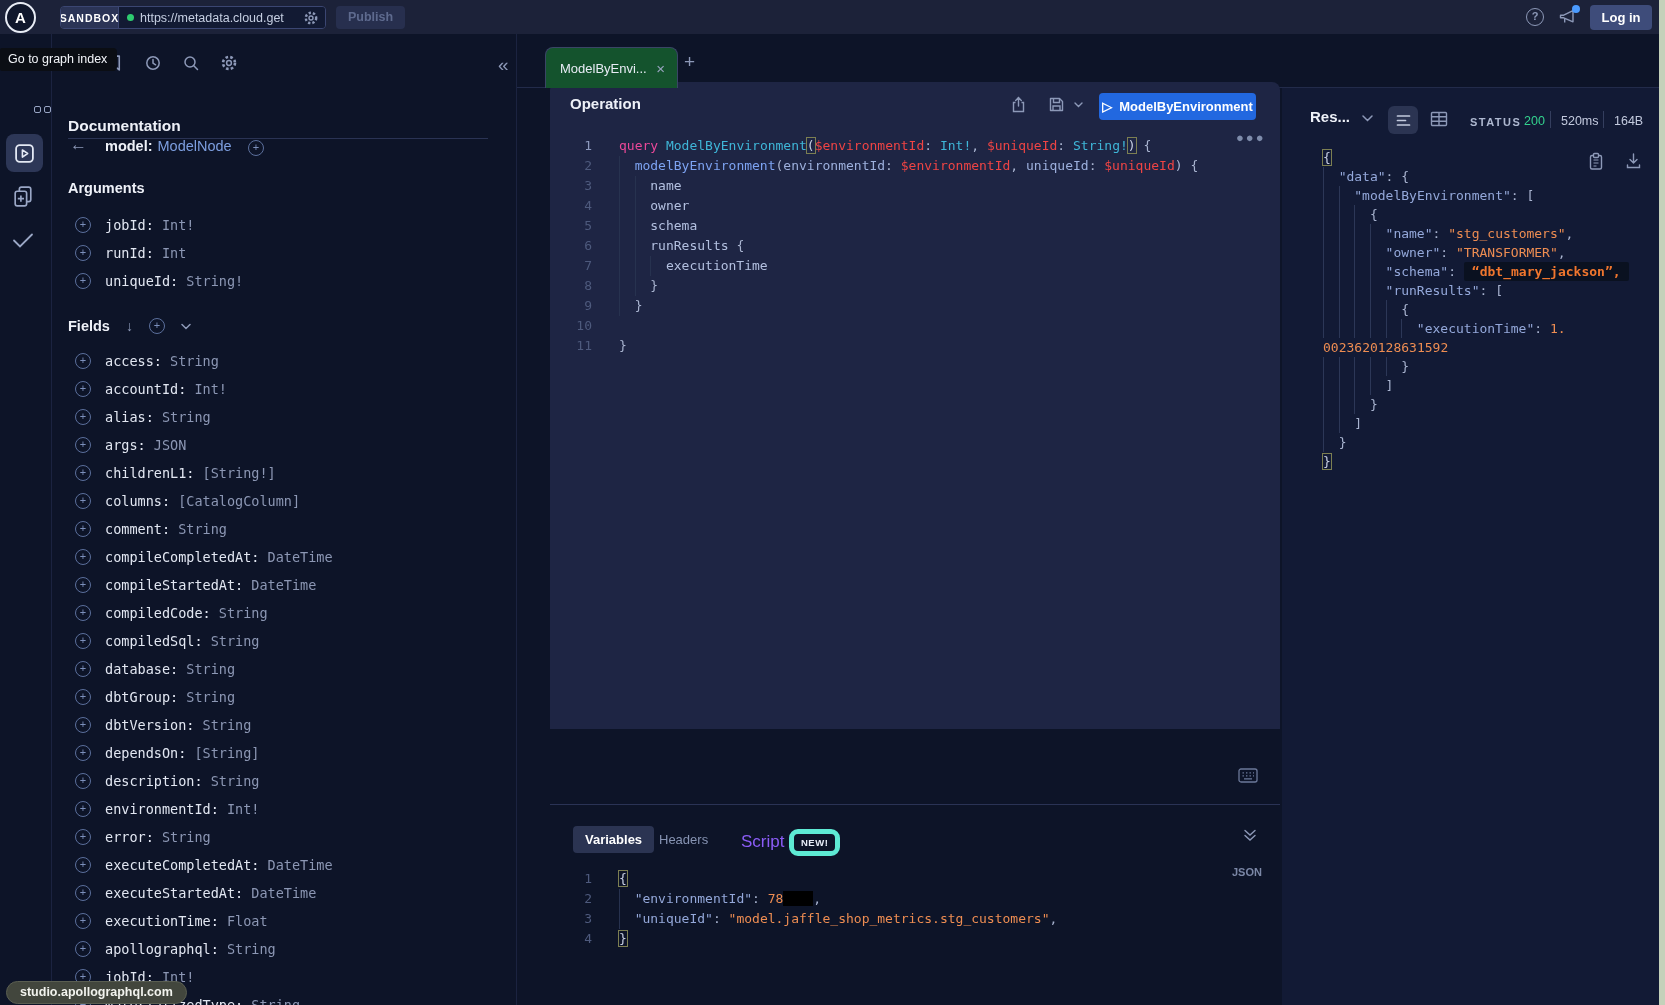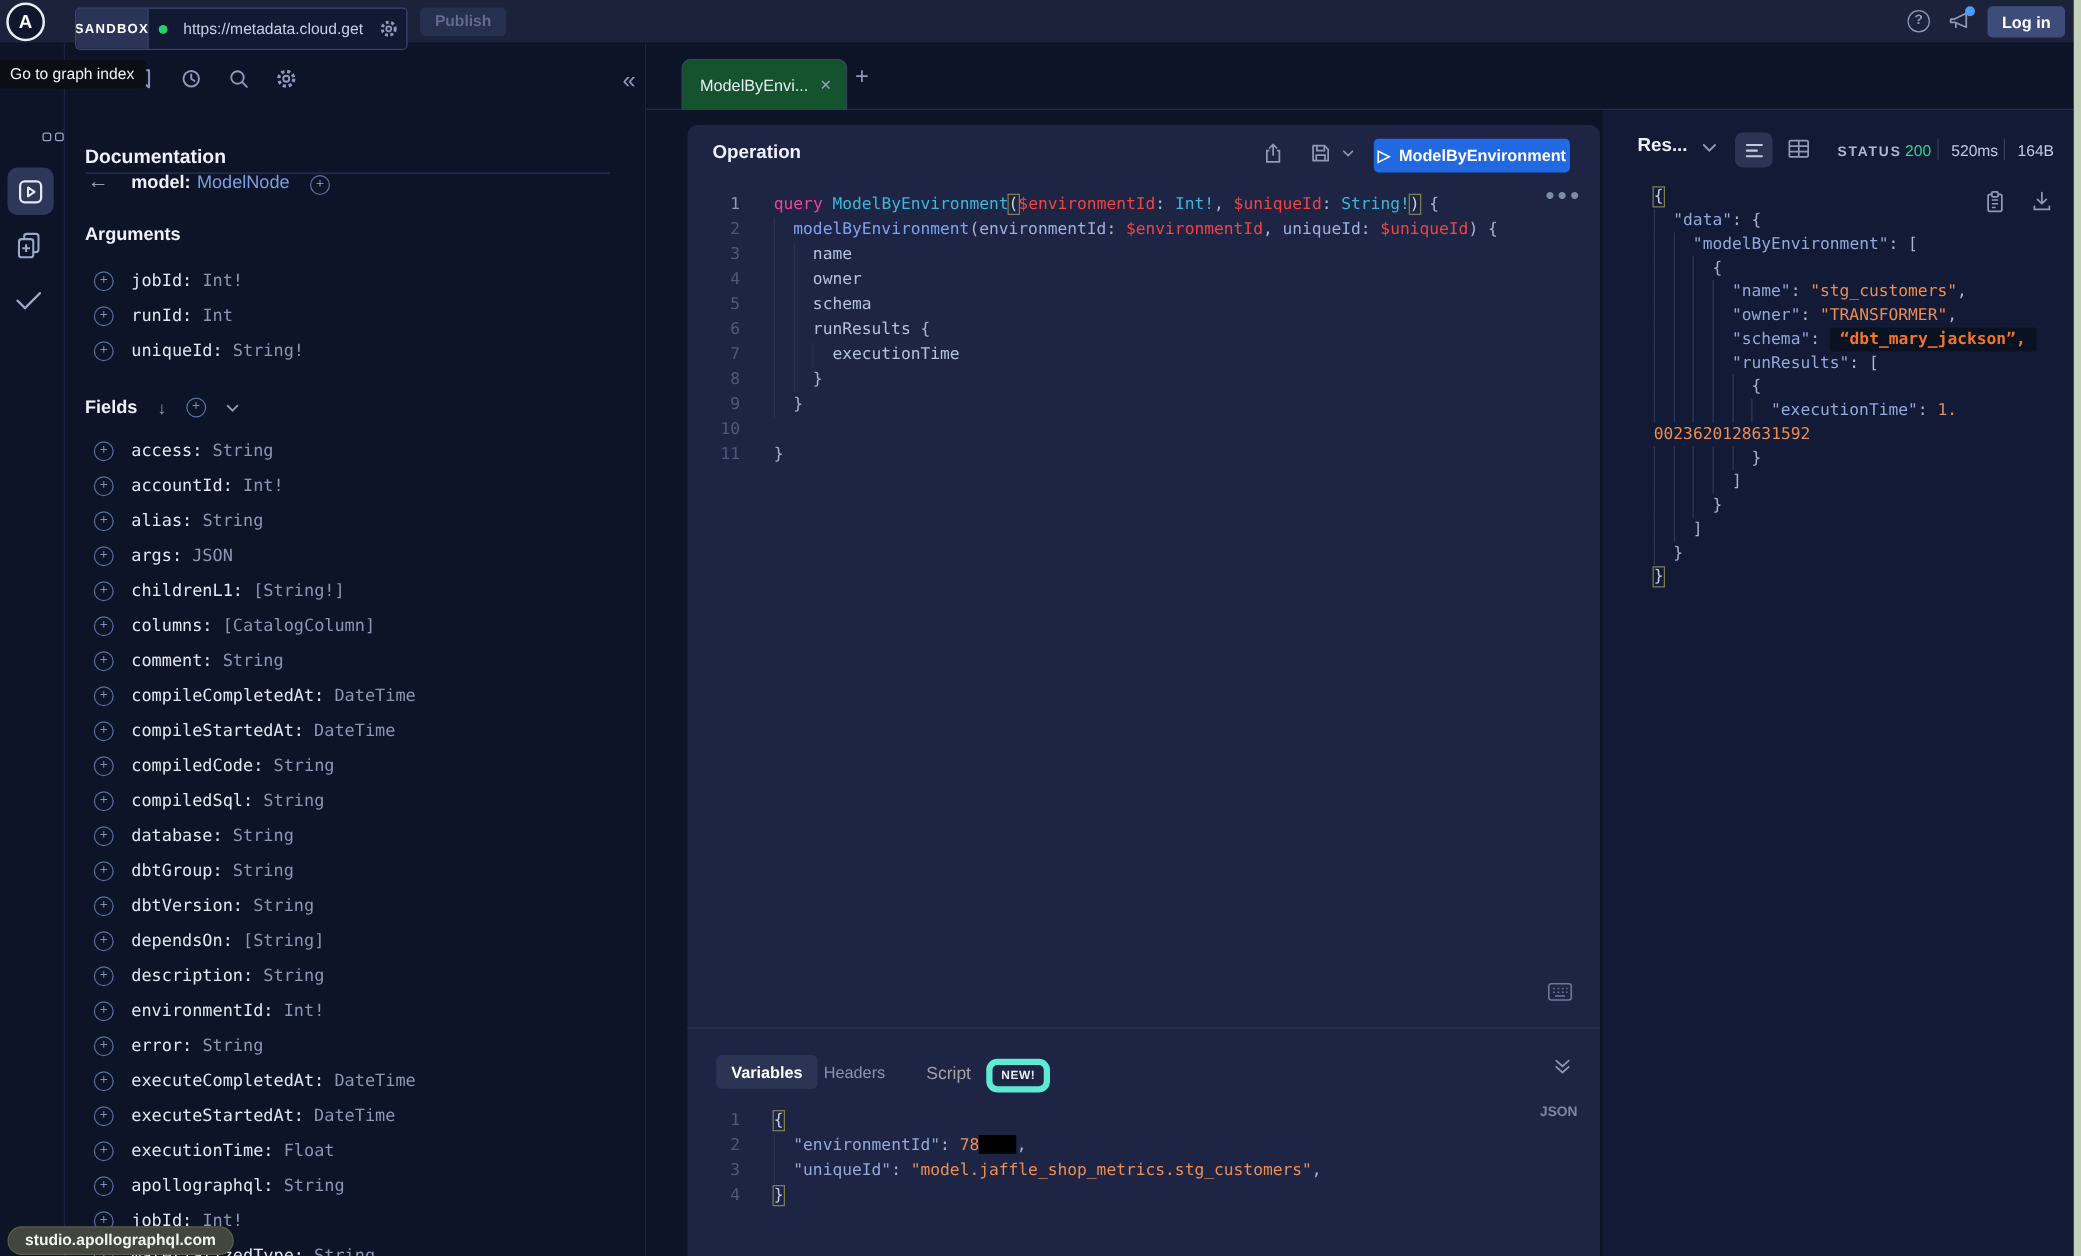--- a/index.html
+++ b/index.html
@@ -3,21 +3,21 @@
 <meta charset="utf-8">
 <style>
   * { margin:0; padding:0; box-sizing:border-box; }
   html,body { width:1665px; height:1005px; overflow:hidden; }
   body { position:relative; background:#0d1428; font-family:"Liberation Sans",sans-serif; color:#e9edf6; }
   svg { display:block; }
 
   
   #topbar { position:absolute; left:0; top:0; width:1665px; height:34px; background:#1c2239; z-index:20; }
   #logo { position:absolute; left:5px; top:2px; width:31px; height:31px; border:2px solid #e8ecf5; border-radius:50%; background:#10172c; display:flex; align-items:center; justify-content:center; font-weight:bold; font-size:15px; color:#fff; z-index:30; }
-  #url-group { position:absolute; left:60px; top:6px; width:266px; height:34px; border:1px solid #3b4672; border-radius:4px; display:flex; align-items:stretch; overflow:hidden;text-align:center; }
+  #url-group { position:absolute; left:60px; top:6px; width:266px; height:23px; border:1px solid #3b4672; border-radius:4px; display:flex; align-items:stretch; overflow:hidden; }
   #sandbox-chip { width:58px; background:#2b3456; color:#fff; font-size:10.5px; font-weight:bold; letter-spacing:1px; display:flex; align-items:center; justify-content:center; border-right:1px solid #3b4672; }
   #url-field { flex:1; display:flex; align-items:center; gap:6px; padding:0 6px 0 8px; background:#121a33; }
   .green-dot { width:7px; height:7px; border-radius:50%; background:#2ecb70; flex:none; }
   #url-text { font-size:12.5px; color:#c6cfe2; white-space:nowrap; overflow:hidden; flex:1; }
   #publish-btn { position:absolute; left:336px; top:6px; width:69px; height:23px; background:#272f4e; border-radius:4px; color:#5e6a8e; font-size:12.5px; font-weight:bold; text-align:center; line-height:23px; }
   #help-btn { position:absolute; left:1526px; top:8px; width:18px; height:18px; border:1.4px solid #8d99b8; border-radius:50%; color:#8d99b8; font-size:11px; font-weight:bold; text-align:center; line-height:15px; }
   #megaphone { position:absolute; left:1558px; top:8px; color:#8d99b8; }
   #megaphone-dot { position:absolute; left:1572px; top:5px; width:8px; height:8px; border-radius:50%; background:#4b9bff; }
   #login-btn { position:absolute; left:1590px; top:5px; width:62px; height:25px; background:#3e4c7a; border-radius:4px; color:#fff; font-size:13px; font-weight:bold; text-align:center; line-height:25px; }
 
@@ -56,21 +56,21 @@
 
   
   #main { position:absolute; left:517px; top:34px; width:1148px; height:971px; background:#0d1428; }
   #tabs-border { position:absolute; left:0; top:53px; width:1148px; height:1px; background:#222b4a; }
   #doc-tab { position:absolute; left:28px; top:13px; width:133px; height:41px; background:#14532d; border:1px solid #3a4566; border-bottom:none; border-radius:8px 8px 0 0; display:flex; align-items:center; padding:0 12px 0 14px; z-index:5; }
   #doc-tab .tab-label { font-size:13px; color:#e8ecf5; flex:1; white-space:nowrap; overflow:hidden; }
   #doc-tab .tab-close { color:#98a4c0; font-size:15px; margin-left:6px; }
   #new-tab-btn { position:absolute; left:167px; top:17px; color:#8d99b8; font-size:19px; }
 
   
-  #op-card { position:absolute; left:33px; top:66px; width:730px; height:905px; background:#1e2544; border-radius:8px 8px 0 0; }
+  #op-card { position:absolute; left:33px; top:48px; width:730px; height:647px; background:#1e2544; border-radius:8px 8px 0 0; }
   #op-title { position:absolute; left:20px; top:13px; font-size:15px; font-weight:bold; color:#eef1f8; }
   .card-icon { position:absolute; color:#8d99b8; }
   #run-btn { position:absolute; left:549px; top:11px; width:157px; height:27px; background:#2268e0; border-radius:4px; color:#fff; font-size:13px; font-weight:bold; display:flex; align-items:center; justify-content:center; gap:7px; }
   #op-menu { position:absolute; left:686px; top:48px; color:#7e8cab; font-size:13px; letter-spacing:2px; }
   #kbd-icon { position:absolute; left:688px; top:686px; color:#6b7899; }
   #op-var-divider { position:absolute; left:0; top:722px; width:730px; height:1px; background:#2a3355; }
 
   
   .editor { position:absolute; font-family:"DejaVu Sans Mono",monospace; font-size:13px; }
   #op-code { left:8px; top:54px; right:0; }
@@ -89,21 +89,21 @@
   .tk-fb { color:#7da3f2; }
   .tk-fl { color:#b3c0e0; }
   .tk-k  { color:#94a8da; }
   .tk-hl { background:#0a1120; color:#f0762e; font-weight:bold; padding:2px 8px; border-radius:2px; }
   .tk-redact { display:inline-block; width:30px; height:15px; background:#000; vertical-align:-3px; }
 
   
   #var-tabs { position:absolute; left:0; top:740px; width:730px; height:36px; }
   #tab-variables { position:absolute; left:23px; top:4px; height:27px; padding:0 12px; background:#2b3452; border-radius:4px; color:#fff; font-size:13px; font-weight:bold; line-height:27px; }
   #tab-headers { position:absolute; left:109px; top:10px; color:#8794b3; font-size:13px; }
-  #tab-script  { position:absolute; left:191px; top:10px; color:#a3a3a3; font-size:14px; }
+  #tab-script  { position:absolute; left:191px; top:10px; color:#8b5cf6; font-size:17px; }
   #new-badge { position:absolute; left:239px; top:7px; border:5px solid #5eead4; border-radius:9px; color:#e8edf8; font-size:9.5px; font-weight:bold; letter-spacing:.5px; padding:3px 7px; }
   #var-collapse { position:absolute; left:693px; top:7px; color:#8d99b8; }
   #json-mode-label { position:absolute; left:682px; top:784px; color:#7b87a6; font-size:11px; font-weight:bold; }
 
   
   #resp-panel { position:absolute; left:765px; top:54px; width:383px; height:917px; background:#121a35; }
   #resp-title { position:absolute; left:28px; top:20px; font-size:15px; font-weight:bold; color:#eef1f8; }
   #resp-chev { position:absolute; left:80px; top:27px; color:#8d99b8; }
   #view-list-btn { position:absolute; left:106px; top:18px; width:30px; height:28px; background:#2b3452; border-radius:6px; display:flex; align-items:center; justify-content:center; color:#c3cade; }
   #view-table-btn { position:absolute; left:148px; top:23px; color:#8d99b8; }

